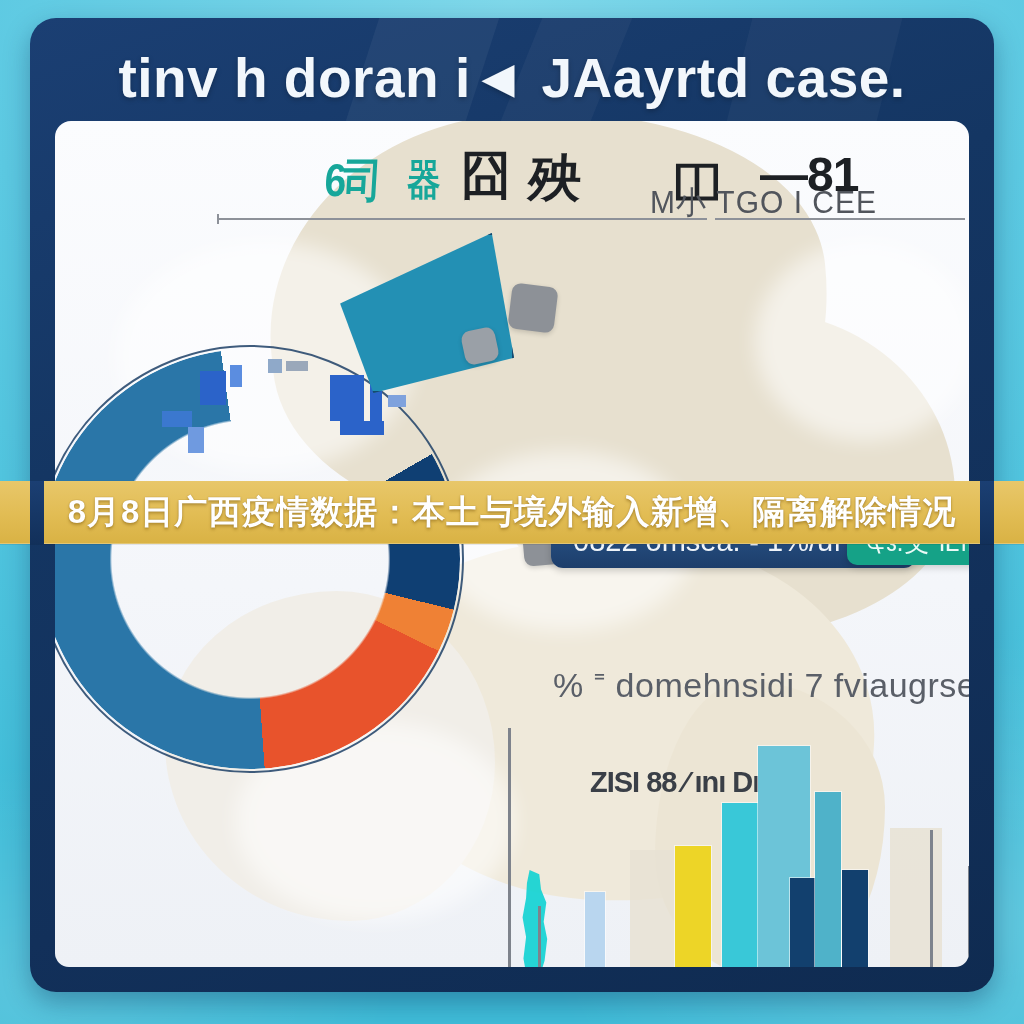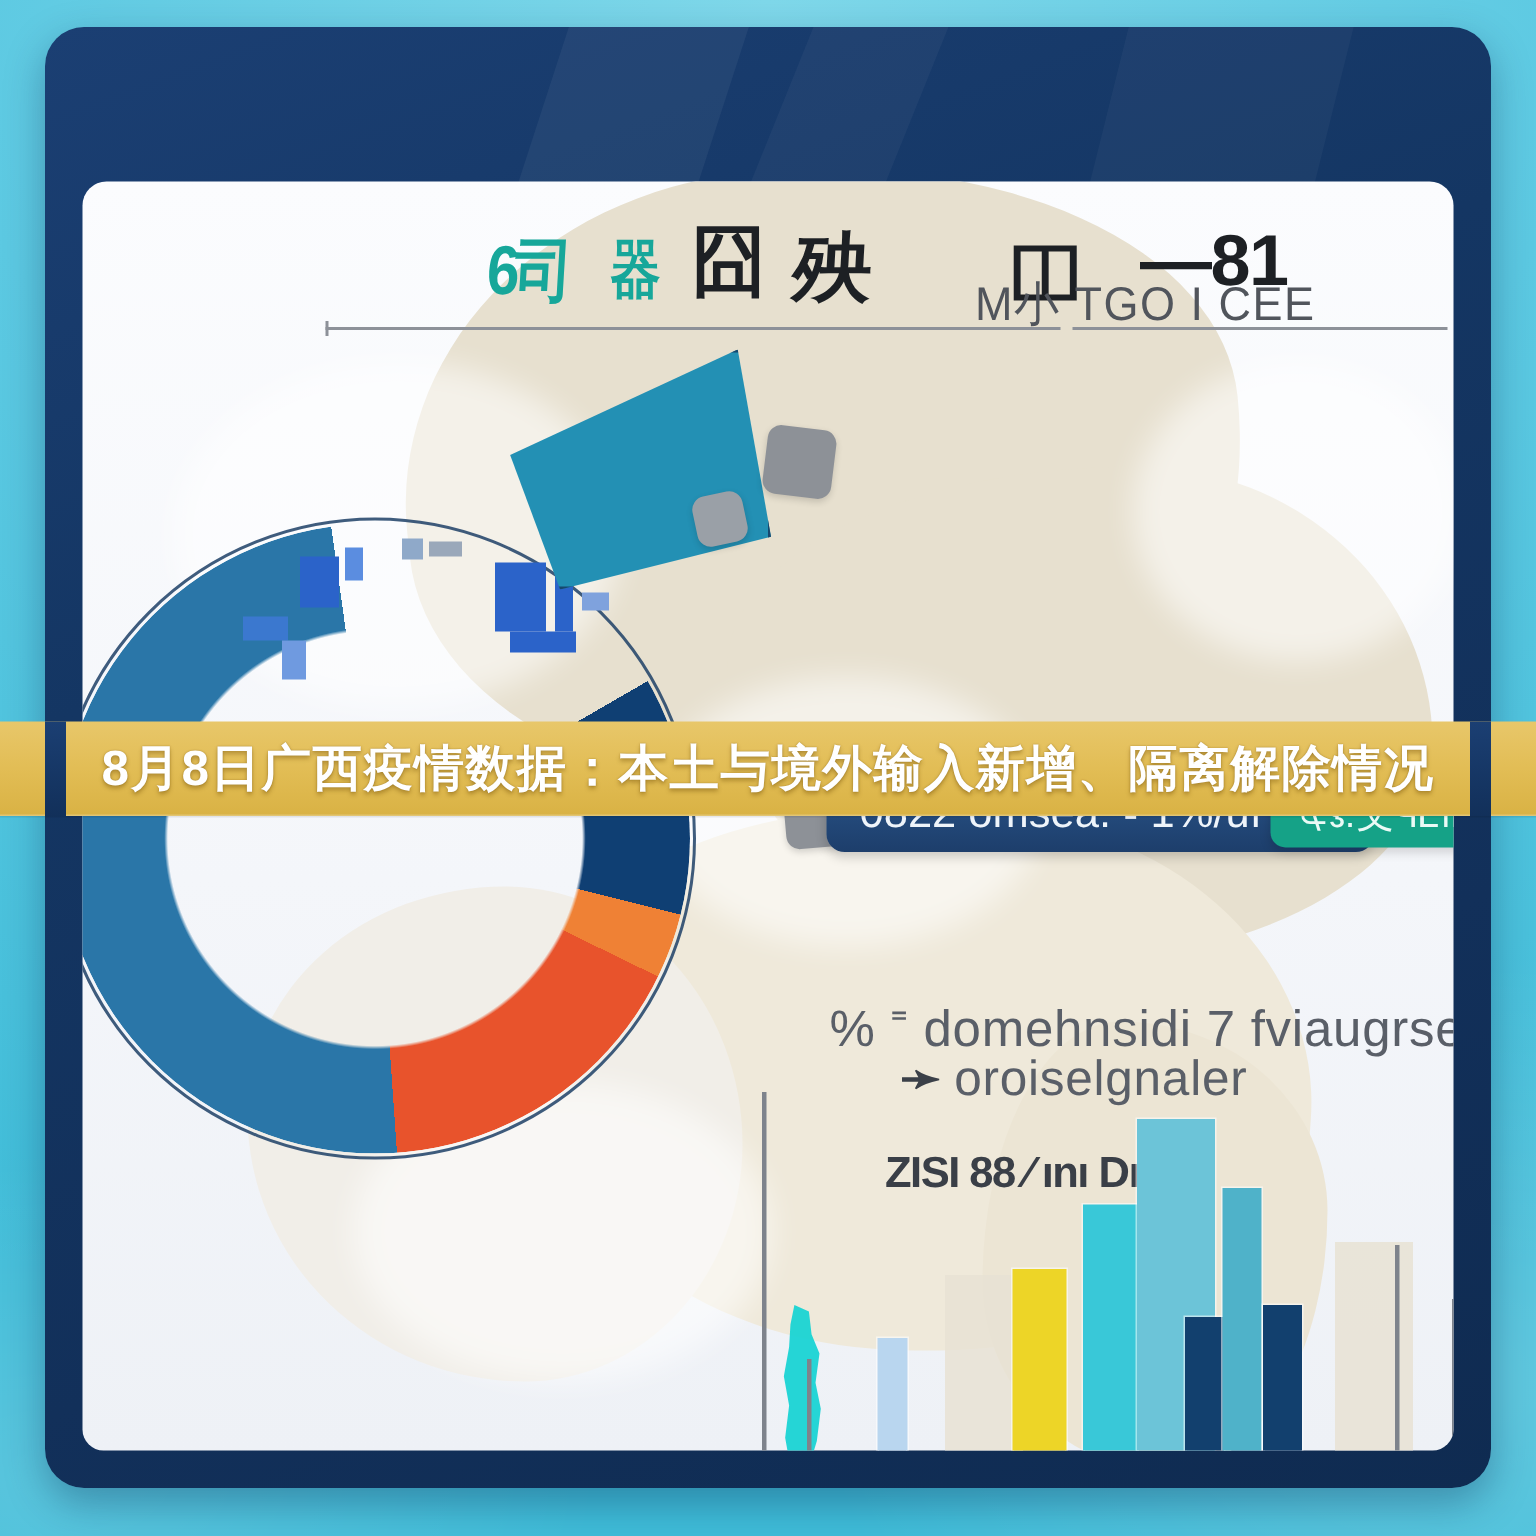--- a/index.html
+++ b/index.html
@@ -257,20 +257,21 @@
 <body>
 
 <div id="backdrop"></div>
 
 <div id="card">
 
   <div class="sheen a"></div>
   <div class="sheen b"></div>
   <div class="sheen c"></div>
 
+  <div id="card-title">tinv h doran i◄  JAayrtd case.</div>
 
   <div id="panel">
 
     <div class="land l1"></div>
     <div class="land l2"></div>
     <div class="land l3"></div>
     <div class="land l4"></div>
     <div class="land l5"></div>
     <div class="mist m1"></div>
     <div class="mist m2"></div>
@@ -307,21 +308,20 @@
     <div class="gsq gsq1"></div>
     <div class="gsq gsq2"></div>
     <div class="gsq gsq3"></div>
 
     <div id="pill-navy">0822 omsea. ▪ 1%/uı 团h</div>
     <div id="pill-teal">
         <span class="revtext">ıl∃P文.ᴤ⊅</span>
       </div>
 
     <div id="note-1">% ⁼ domehnsidi 7 fviaugrsed carl</div>
-    <div id="note-2"><span class="arrow">➛</span><span>oroiselgnaler</span></div>
     <div id="note-3">ZISI 88 ⁄ ını Dılıy</div>
 
     <div id="bars">
       <div id="bar-axis"></div>
 
       <div class="cyan-figure"></div>
     <div class="tick" style="left: 48px; width: 3px; height: 72px; background: rgb(126, 131, 140);"></div>
         <div class="bar" style="left: 95px; width: 20px; height: 86px; background: rgb(185, 214, 239); box-shadow: rgba(255, 255, 255, 0.55) 0px 0px 0px 1px;"></div>
         <div class="bgblock" style="left: 140px; width: 52px; height: 128px; background: rgb(232, 226, 211);"></div>
         <div class="bar" style="left: 185px; width: 36px; height: 132px; background: rgb(237, 213, 39); box-shadow: rgba(255, 255, 255, 0.55) 0px 0px 0px 1px;"></div>

